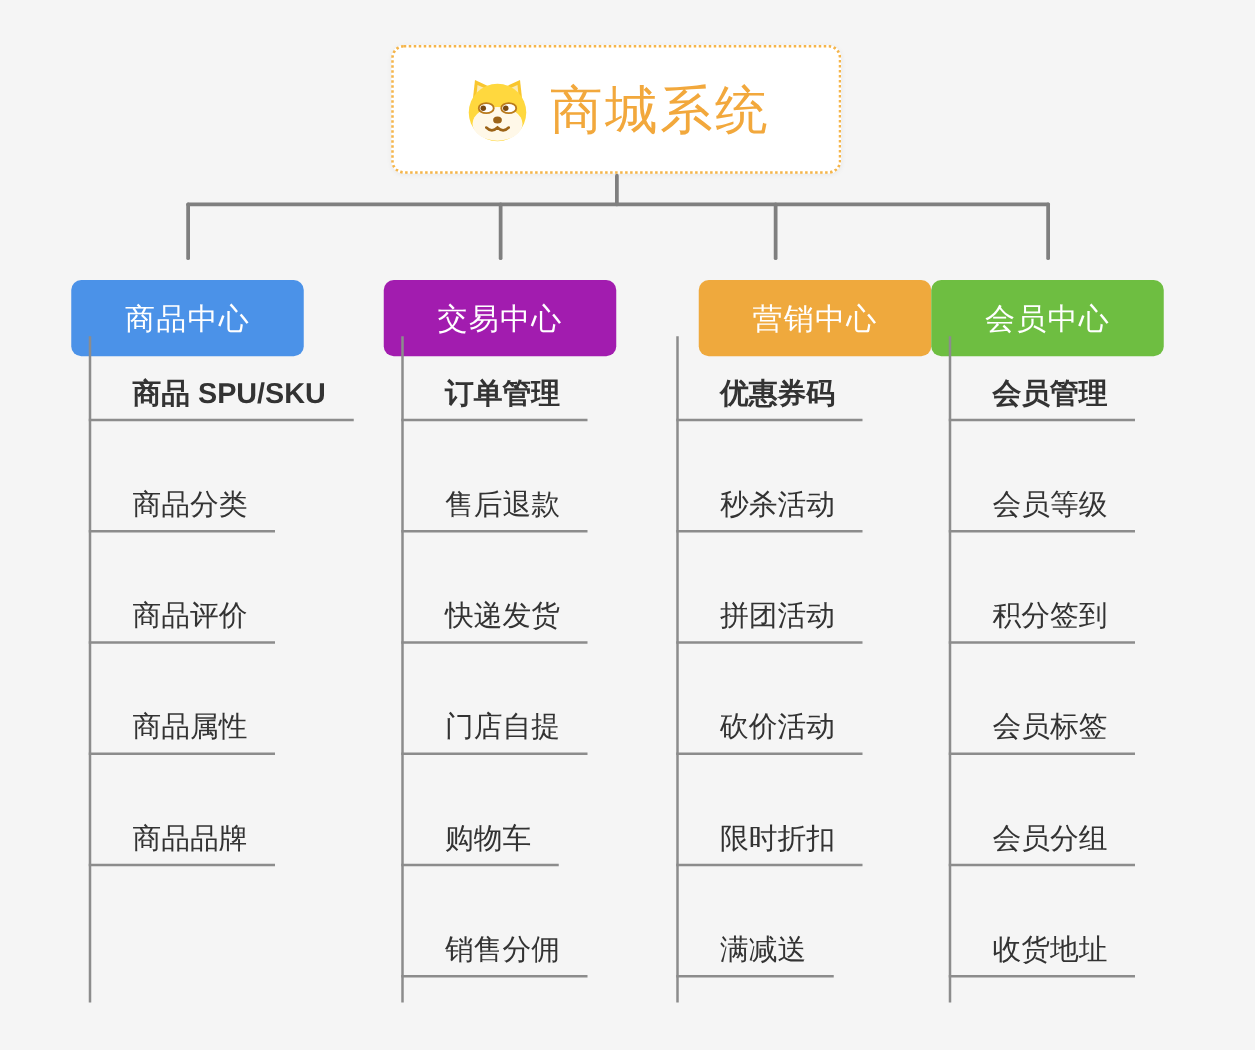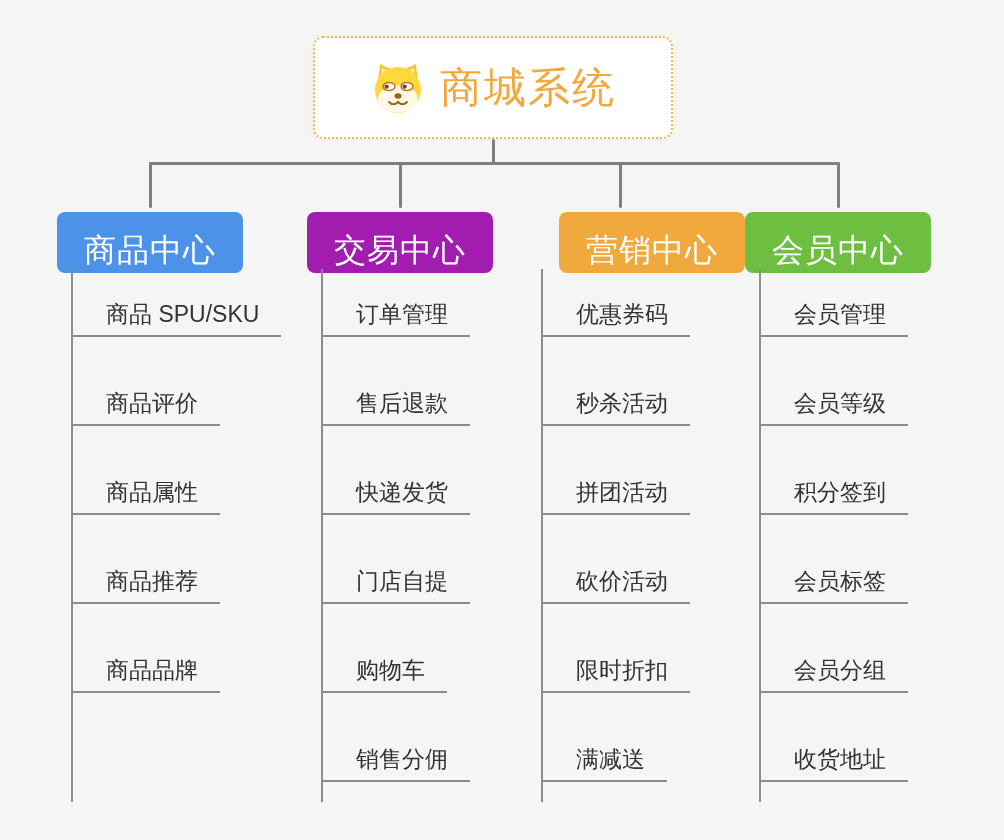--- a/index.html
+++ b/index.html
@@ -18,36 +18,36 @@
   .root-title{
     font-size:42px;color:#F2A83C;letter-spacing:2px;line-height:1;
     white-space:nowrap;
   }
   .dog{display:flex;align-items:center;}
   
   .conn{position:absolute;background:#7F7F7F;border-radius:2px;}
   
   .column{position:absolute;top:208px;width:186px;}
   .branch-node{
-    position:absolute;left:0;top:4px;width:186px;height:61px;
-    border-radius:8px;display:flex;align-items:flex-end;justify-content:center;
-    color:#FFFFFF;font-size:32px;letter-spacing:1px;cursor:pointer;
+    position:absolute;left:0;top:16px;width:186px;height:61px;
+    border-radius:8px;display:flex;align-items:center;justify-content:center;
+    color:#FFFFFF;font-size:24px;letter-spacing:1px;cursor:pointer;
     white-space:nowrap;
   }
   .trunk{
     position:absolute;left:14px;top:61px;width:2px;height:533px;
     background:#8C8C8C;
   }
   .leaves{position:absolute;left:14px;top:61px;}
   .leaf{
     height:89px;display:flex;align-items:flex-end;width:fit-content;
     border-bottom:2px solid #8C8C8C;box-sizing:border-box;
     padding:0 22px 6px 35px;cursor:pointer;
   }
-  .leaf:first-child{height:68px;}
+  .leaf:first-child{height:68px;font-weight:bold;}
   .leaf span{
     font-size:23px;color:#333333;line-height:1.2;white-space:nowrap;
   }
 </style>
 </head>
 <body>
 
 <div class="canvas">
 
   <div class="root-node">
@@ -83,27 +83,27 @@
       <div class="column" style="left: 57px;">
         <div class="branch-node" style="background: rgb(75, 146, 232);">
           <span>商品中心</span>
         </div>
         <div class="trunk"></div>
         <div class="leaves">
           <div class="leaf">
             <span>商品 SPU/SKU</span>
           </div>
           <div class="leaf">
+            <span>商品分类</span>
+          </div>
+          <div class="leaf">
             <span>商品评价</span>
           </div>
           <div class="leaf">
             <span>商品属性</span>
-          </div>
-          <div class="leaf">
-            <span>商品推荐</span>
           </div>
           <div class="leaf">
             <span>商品品牌</span>
           </div>
         </div>
       </div>
       <div class="column" style="left: 307px;">
         <div class="branch-node" style="background: #a21caf;">
           <span>交易中心</span>
         </div>

